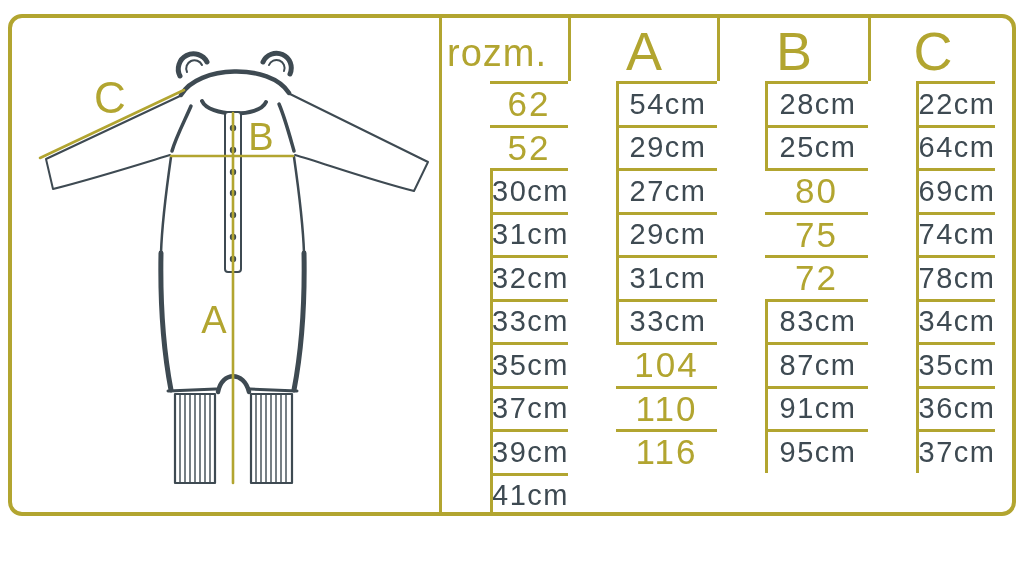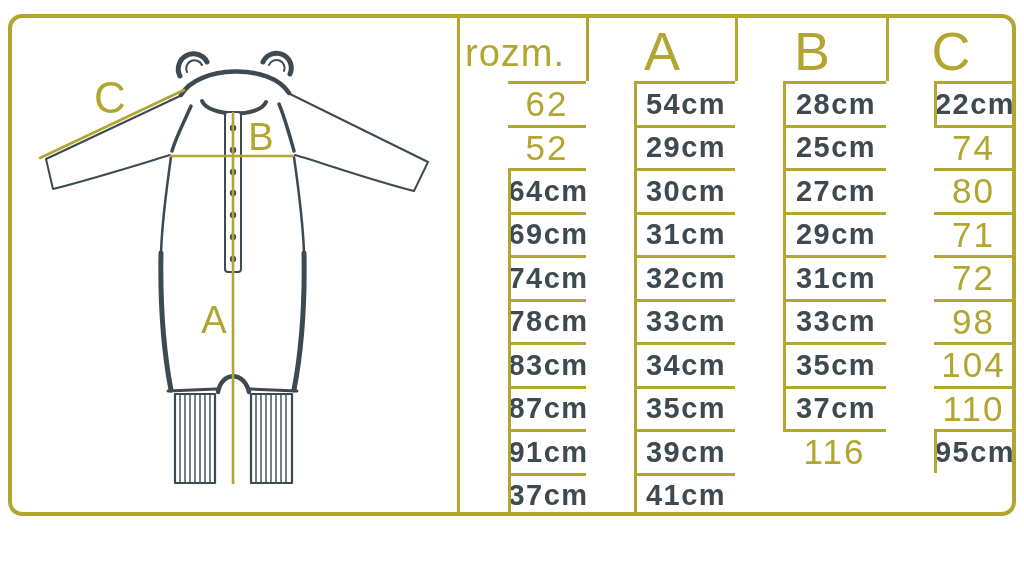--- a/index.html
+++ b/index.html
@@ -35,21 +35,21 @@
   .diagram {
     position: absolute;
     left: 0;
     top: 0;
     width: 1024px;
     height: 580px;
   }
   
   .size-table {
     position: absolute;
-    left: 457px;
+    left: 439px;
     top: 14px;
     width: 556px;
     height: 502px;
     box-sizing: border-box;
     border-left: 3px solid var(--accent);
     display: grid;
     grid-template-columns: 126px 149px 151px 1fr;
     grid-template-rows: 67px repeat(10, 1fr);
   }
   .cell {
@@ -78,21 +78,20 @@
   }
   .size-cell {
     color: var(--accent);
     font-size: 35px;
     letter-spacing: 2px;
   }
   .val-cell {
     color: var(--ink);
     font-size: 29px;
     letter-spacing: 1.5px;
-    font-weight: bold;
   }
 </style>
 </head>
 <body>
 
 <div class="canvas">
 
   <svg class="diagram" viewBox="0 0 1024 580">
     <g fill="none" stroke="#3e4a52" stroke-linecap="round" stroke-linejoin="round">
 
@@ -166,46 +165,45 @@
     <div class="cell col-head bl">B</div>
     <div class="cell col-head bl">C</div>
 
   <div class="cell bt size-cell">62</div>
       <div class="cell bt val-cell bl">54cm</div>
       <div class="cell bt val-cell bl">28cm</div>
       <div class="cell bt val-cell bl">22cm</div>
       <div class="cell bt size-cell">52</div>
       <div class="cell bt val-cell bl">29cm</div>
       <div class="cell bt val-cell bl">25cm</div>
-      <div class="cell bt size-cell">74</div>
       <div class="cell bt val-cell bl">64cm</div>
       <div class="cell bt val-cell bl">30cm</div>
       <div class="cell bt val-cell bl">27cm</div>
       <div class="cell bt size-cell">80</div>
       <div class="cell bt val-cell bl">69cm</div>
       <div class="cell bt val-cell bl">31cm</div>
       <div class="cell bt val-cell bl">29cm</div>
-      <div class="cell bt size-cell">71</div>
+      <div class="cell bt size-cell">75</div>
       <div class="cell bt val-cell bl">74cm</div>
       <div class="cell bt val-cell bl">32cm</div>
       <div class="cell bt val-cell bl">31cm</div>
       <div class="cell bt size-cell">72</div>
       <div class="cell bt val-cell bl">78cm</div>
       <div class="cell bt val-cell bl">33cm</div>
       <div class="cell bt val-cell bl">33cm</div>
-      <div class="cell bt size-cell">98</div>
       <div class="cell bt val-cell bl">83cm</div>
       <div class="cell bt val-cell bl">34cm</div>
       <div class="cell bt val-cell bl">35cm</div>
       <div class="cell bt size-cell">104</div>
       <div class="cell bt val-cell bl">87cm</div>
       <div class="cell bt val-cell bl">35cm</div>
       <div class="cell bt val-cell bl">37cm</div>
       <div class="cell bt size-cell">110</div>
       <div class="cell bt val-cell bl">91cm</div>
+      <div class="cell bt val-cell bl">36cm</div>
       <div class="cell bt val-cell bl">39cm</div>
       <div class="cell bt size-cell">116</div>
       <div class="cell bt val-cell bl">95cm</div>
       <div class="cell bt val-cell bl">37cm</div>
       <div class="cell bt val-cell bl">41cm</div>
     </div>
 
   <div class="frame"></div>
 
 </div>

